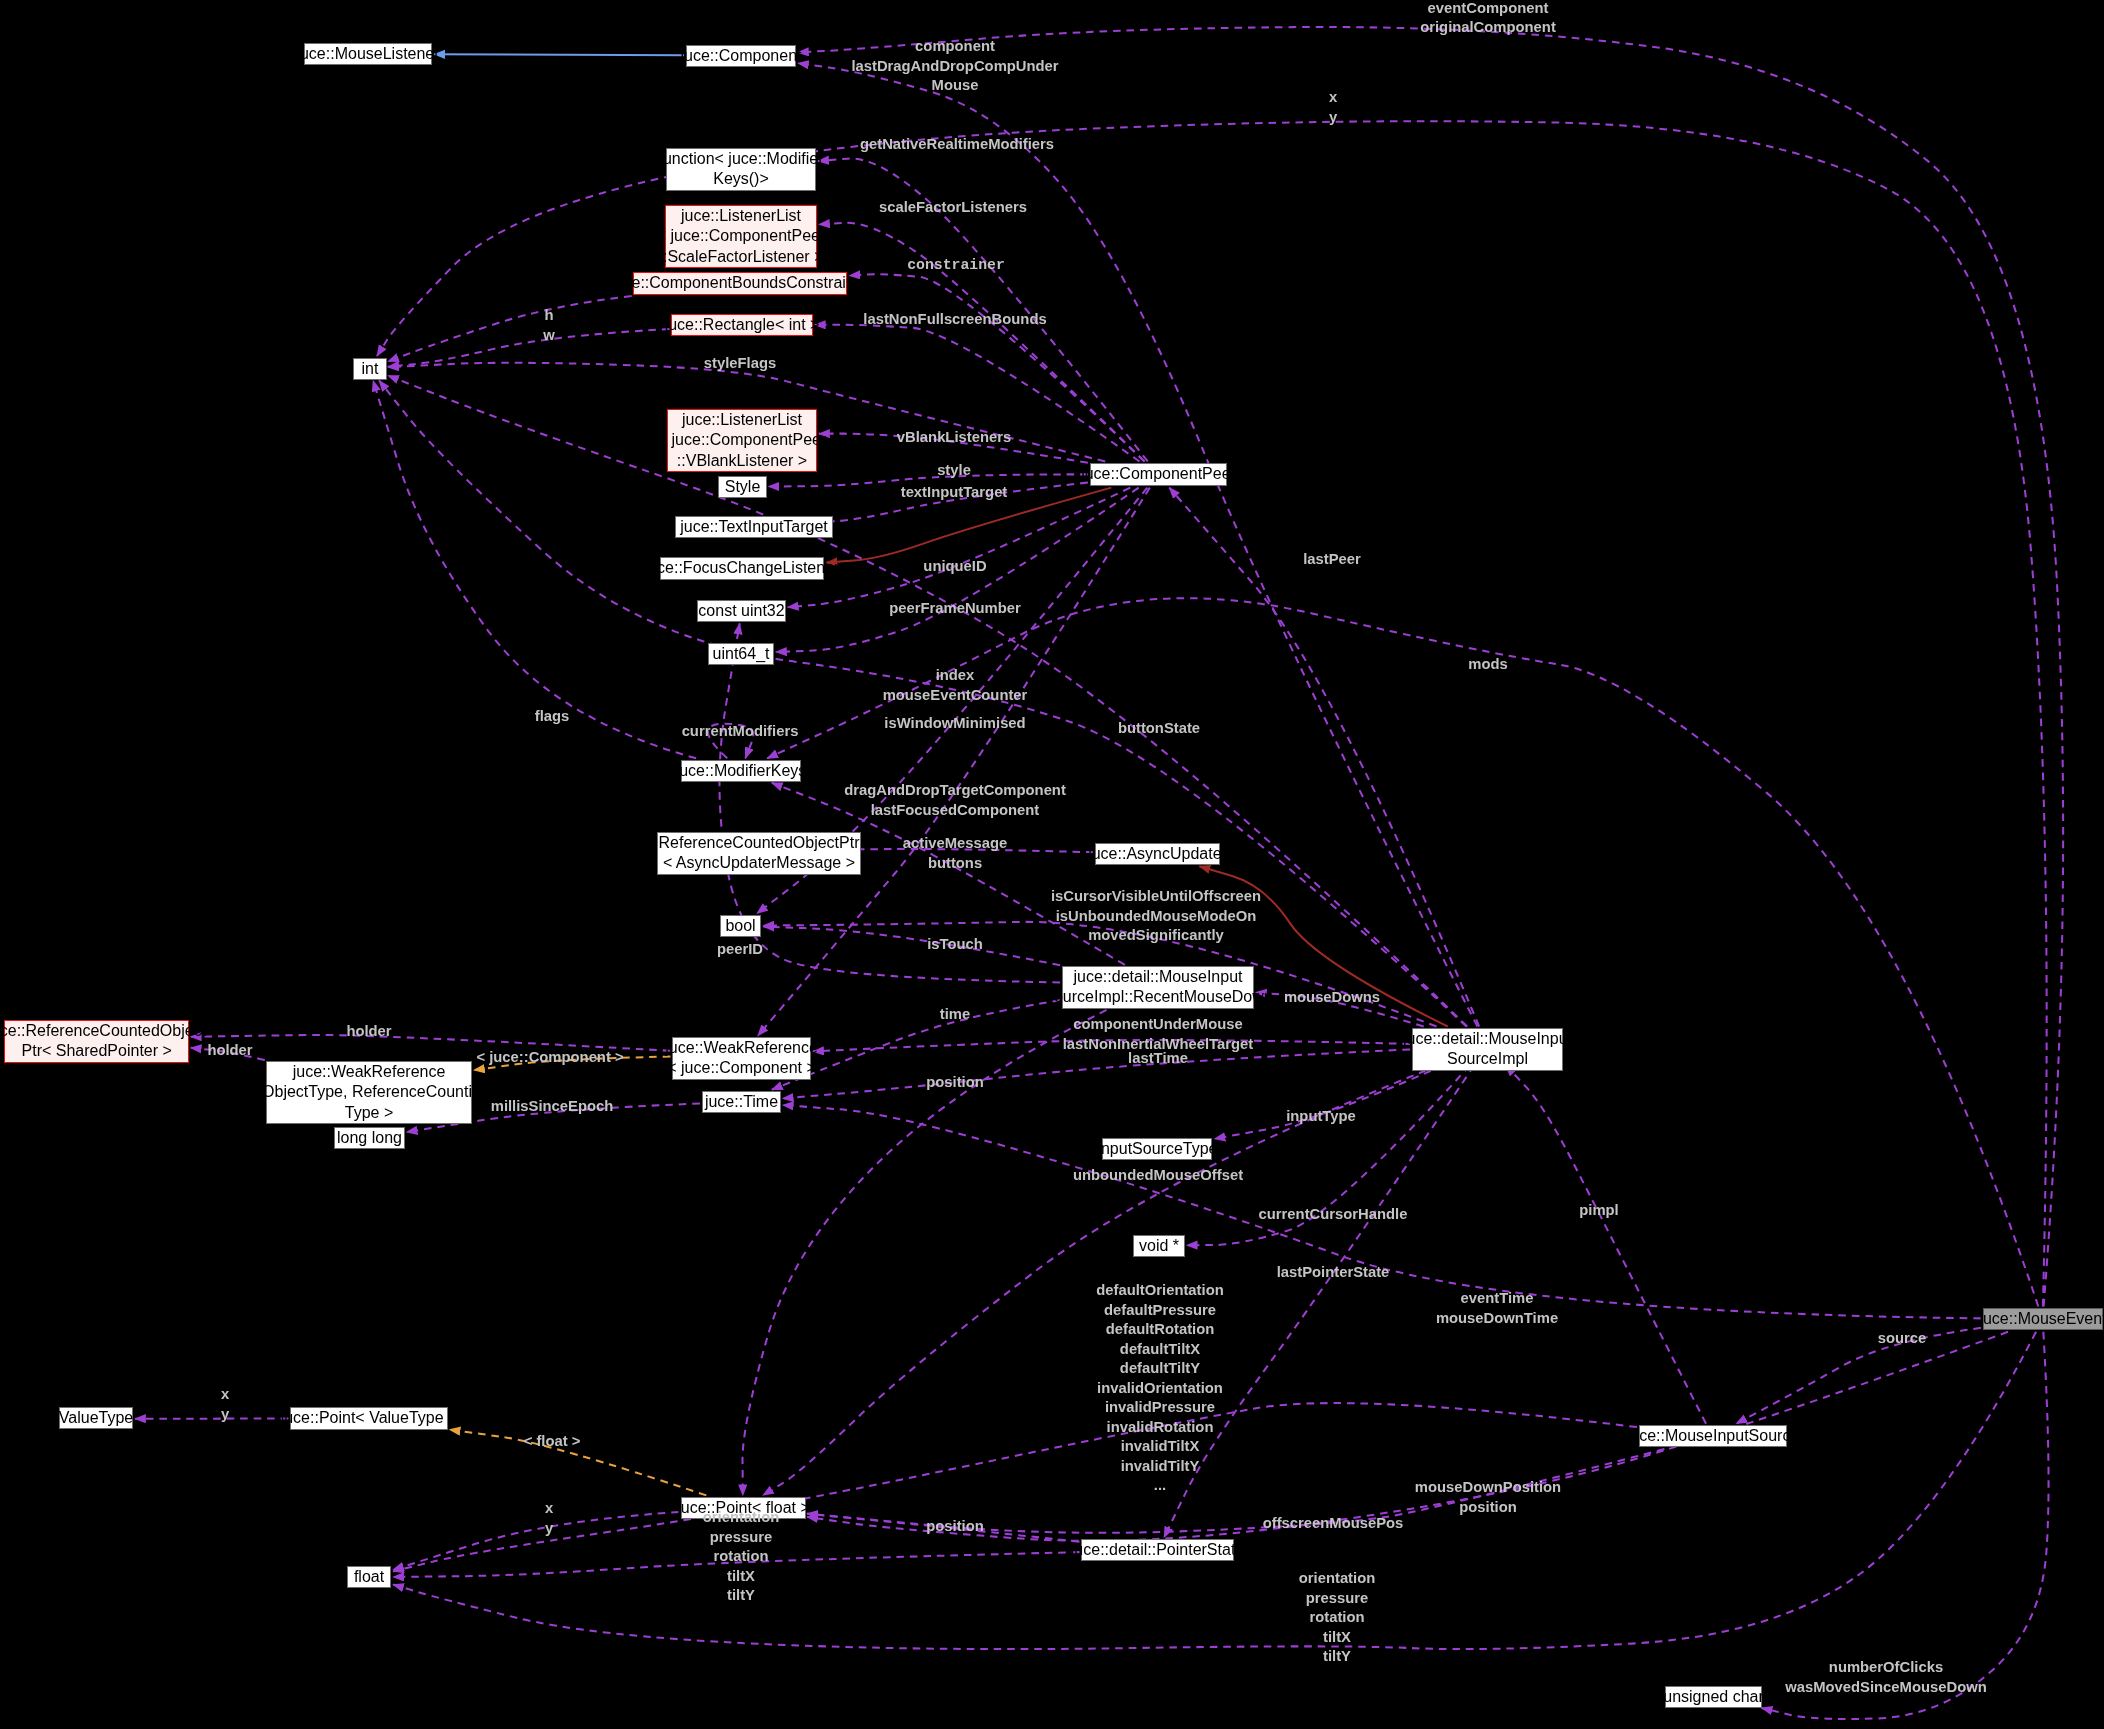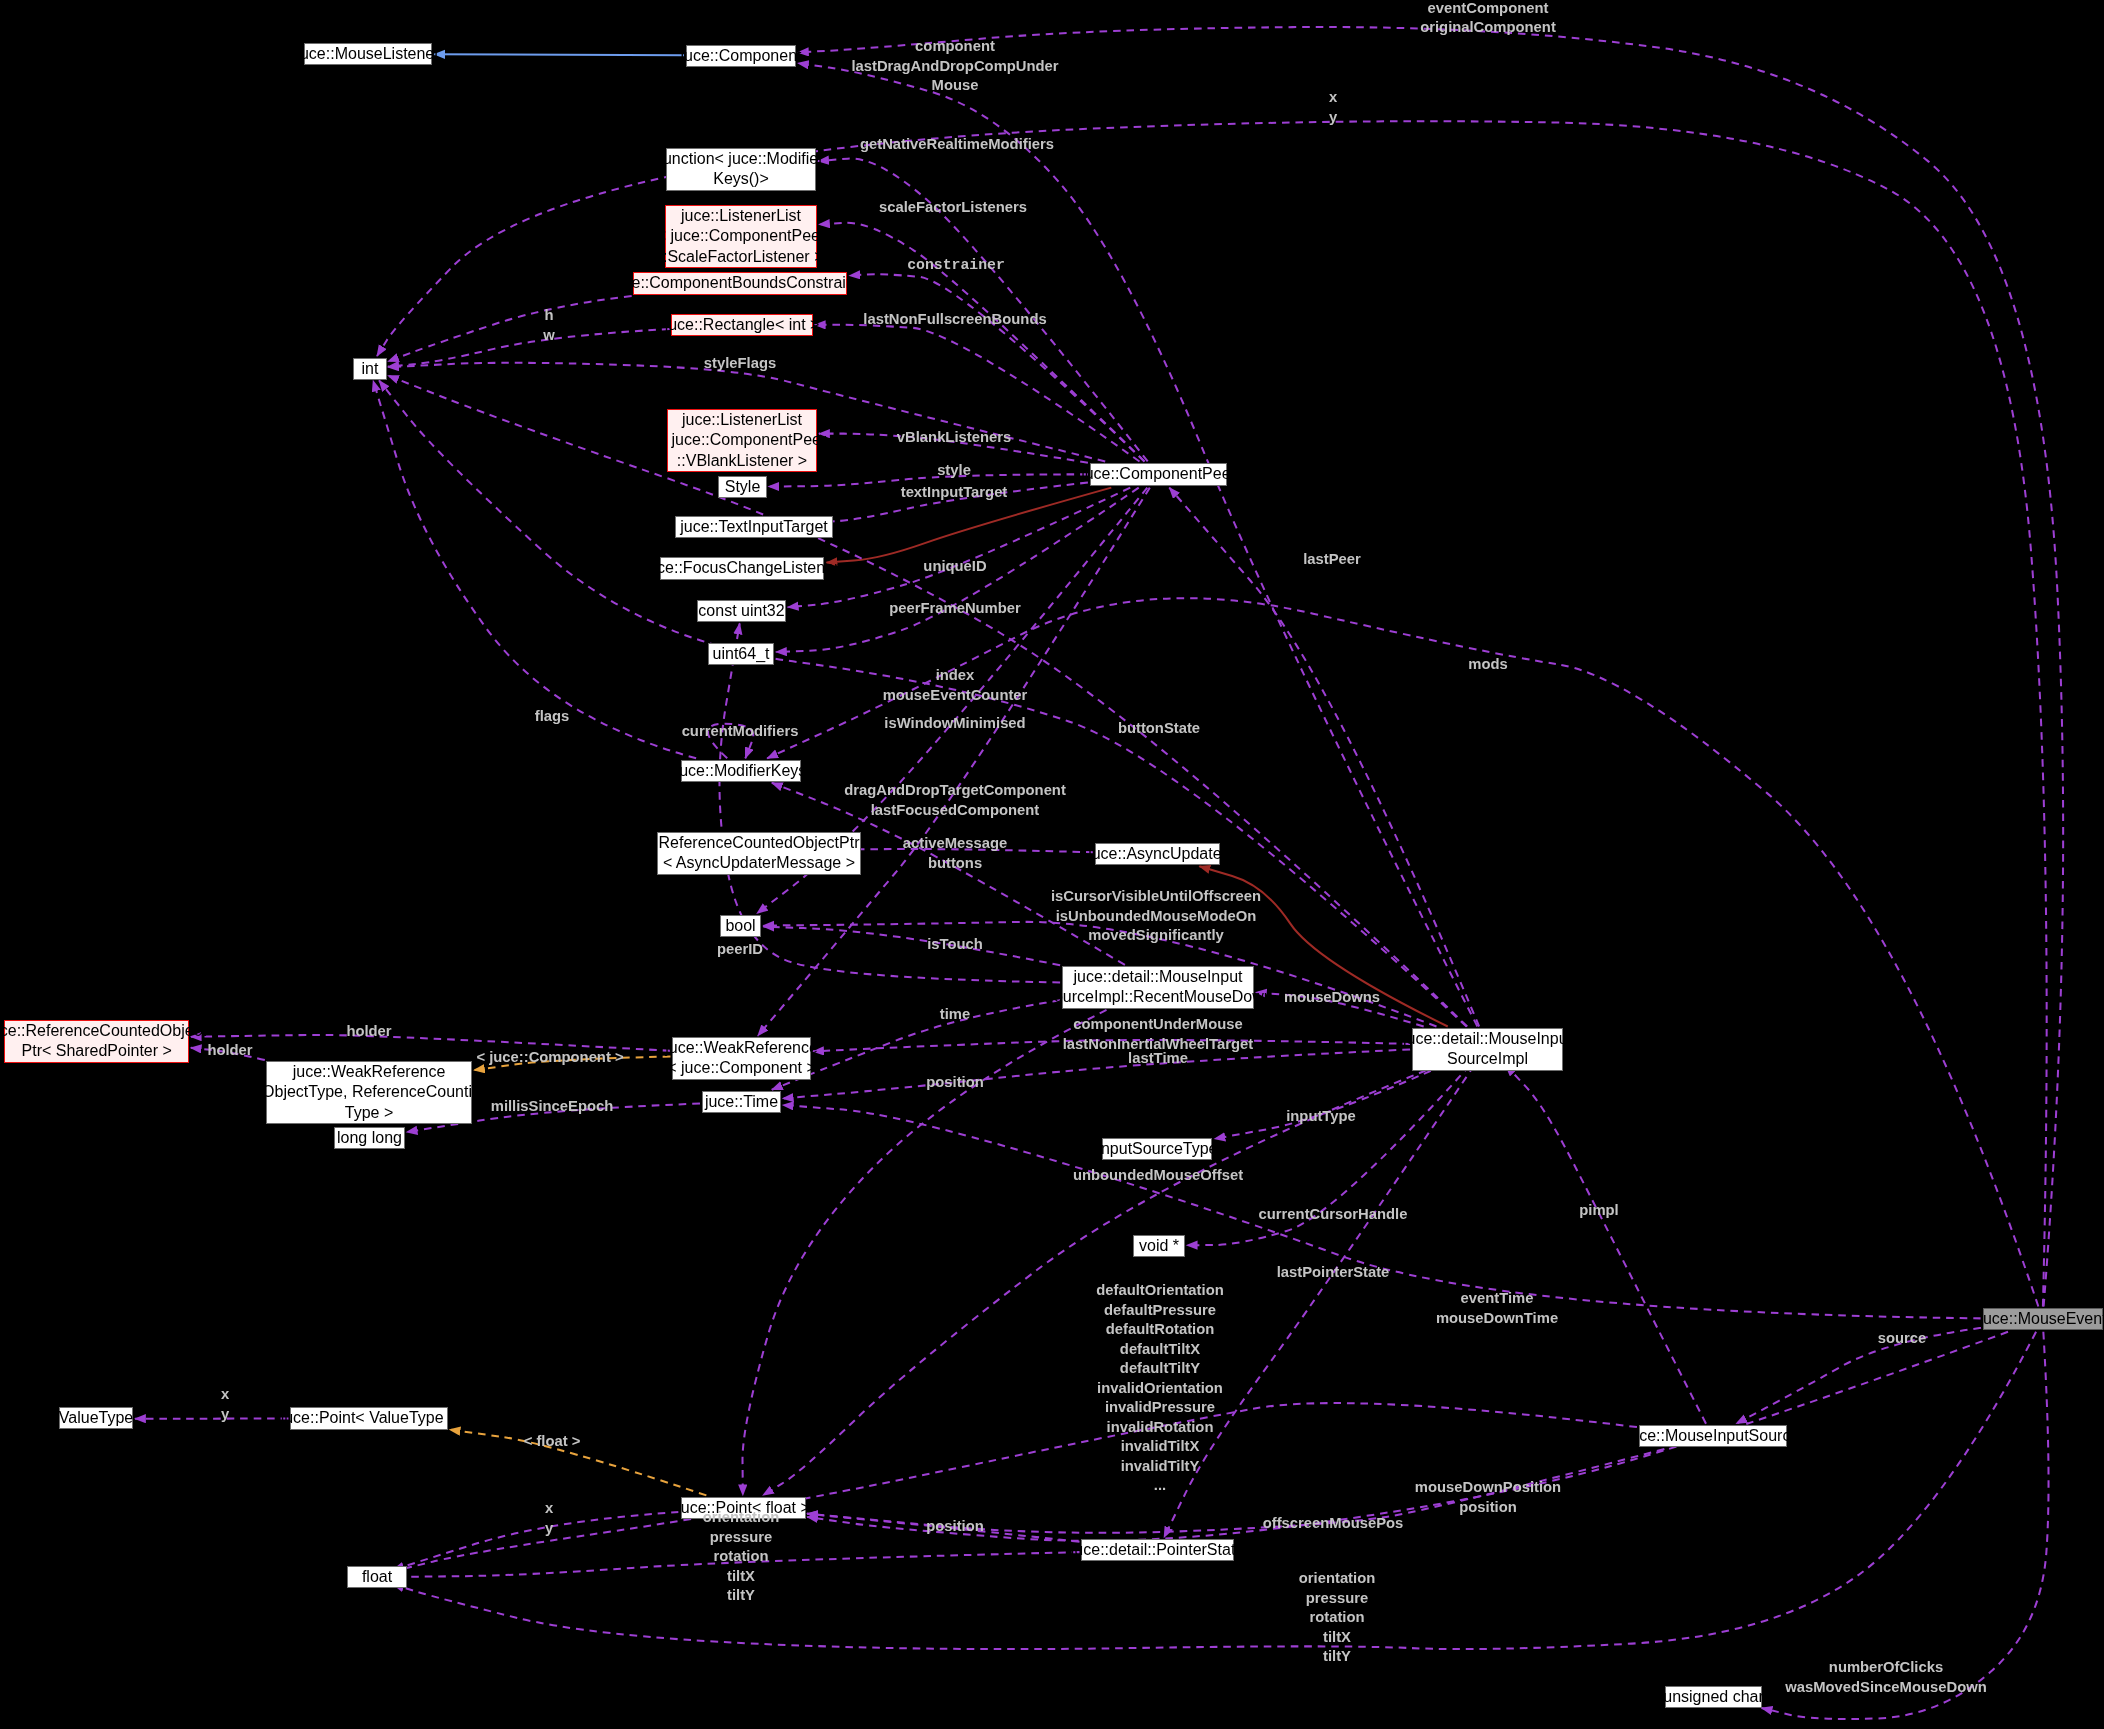--- a/index.html
+++ b/index.html
@@ -145,21 +145,21 @@
     <div class="node" style="left: 1412px; top: 1028px; width: 151px; min-height: 35px;">juce::detail::MouseInput
 SourceImpl</div>
     <div class="node" style="left: 1102px; top: 1138px; width: 110px; min-height: 21px;">InputSourceType</div>
     <div class="node" style="left: 1133px; top: 1235px; width: 52px; min-height: 21px;">void *</div>
     <div class="node gray" style="left: 1983px; top: 1308px; width: 120px; min-height: 22px;">juce::MouseEvent</div>
     <div class="node" style="left: 59px; top: 1407px; width: 74px; min-height: 22px;">ValueType</div>
     <div class="node" style="left: 290px; top: 1407px; width: 158px; min-height: 23px;">juce::Point&lt; ValueType &gt;</div>
     <div class="node" style="left: 1639px; top: 1425px; width: 148px; min-height: 22px;">juce::MouseInputSource</div>
     <div class="node" style="left: 681px; top: 1497px; width: 125px; min-height: 21px;">juce::Point&lt; float &gt;</div>
     <div class="node" style="left: 1081px; top: 1539px; width: 153px; min-height: 22px;">juce::detail::PointerState</div>
-    <div class="node" style="left: 347px; top: 1566px; width: 60px; min-height: 22px;">float</div>
+    <div class="node" style="left: 347px; top: 1566px; width: 44px; min-height: 22px;">float</div>
     <div class="node" style="left: 1665px; top: 1686px; width: 97px; min-height: 20px;">unsigned char</div>
     <div class="elabel" style="left: 1488px; top: 18.6px;">eventComponent
 originalComponent</div>
     <div class="elabel" style="left: 955px; top: 66px;">component
 lastDragAndDropCompUnder
 Mouse</div>
     <div class="elabel" style="left: 1333px; top: 108px;">x
 y</div>
     <div class="elabel" style="left: 957px; top: 145px;">getNativeRealtimeModifiers</div>
     <div class="elabel" style="left: 953px; top: 208px;">scaleFactorListeners</div>

